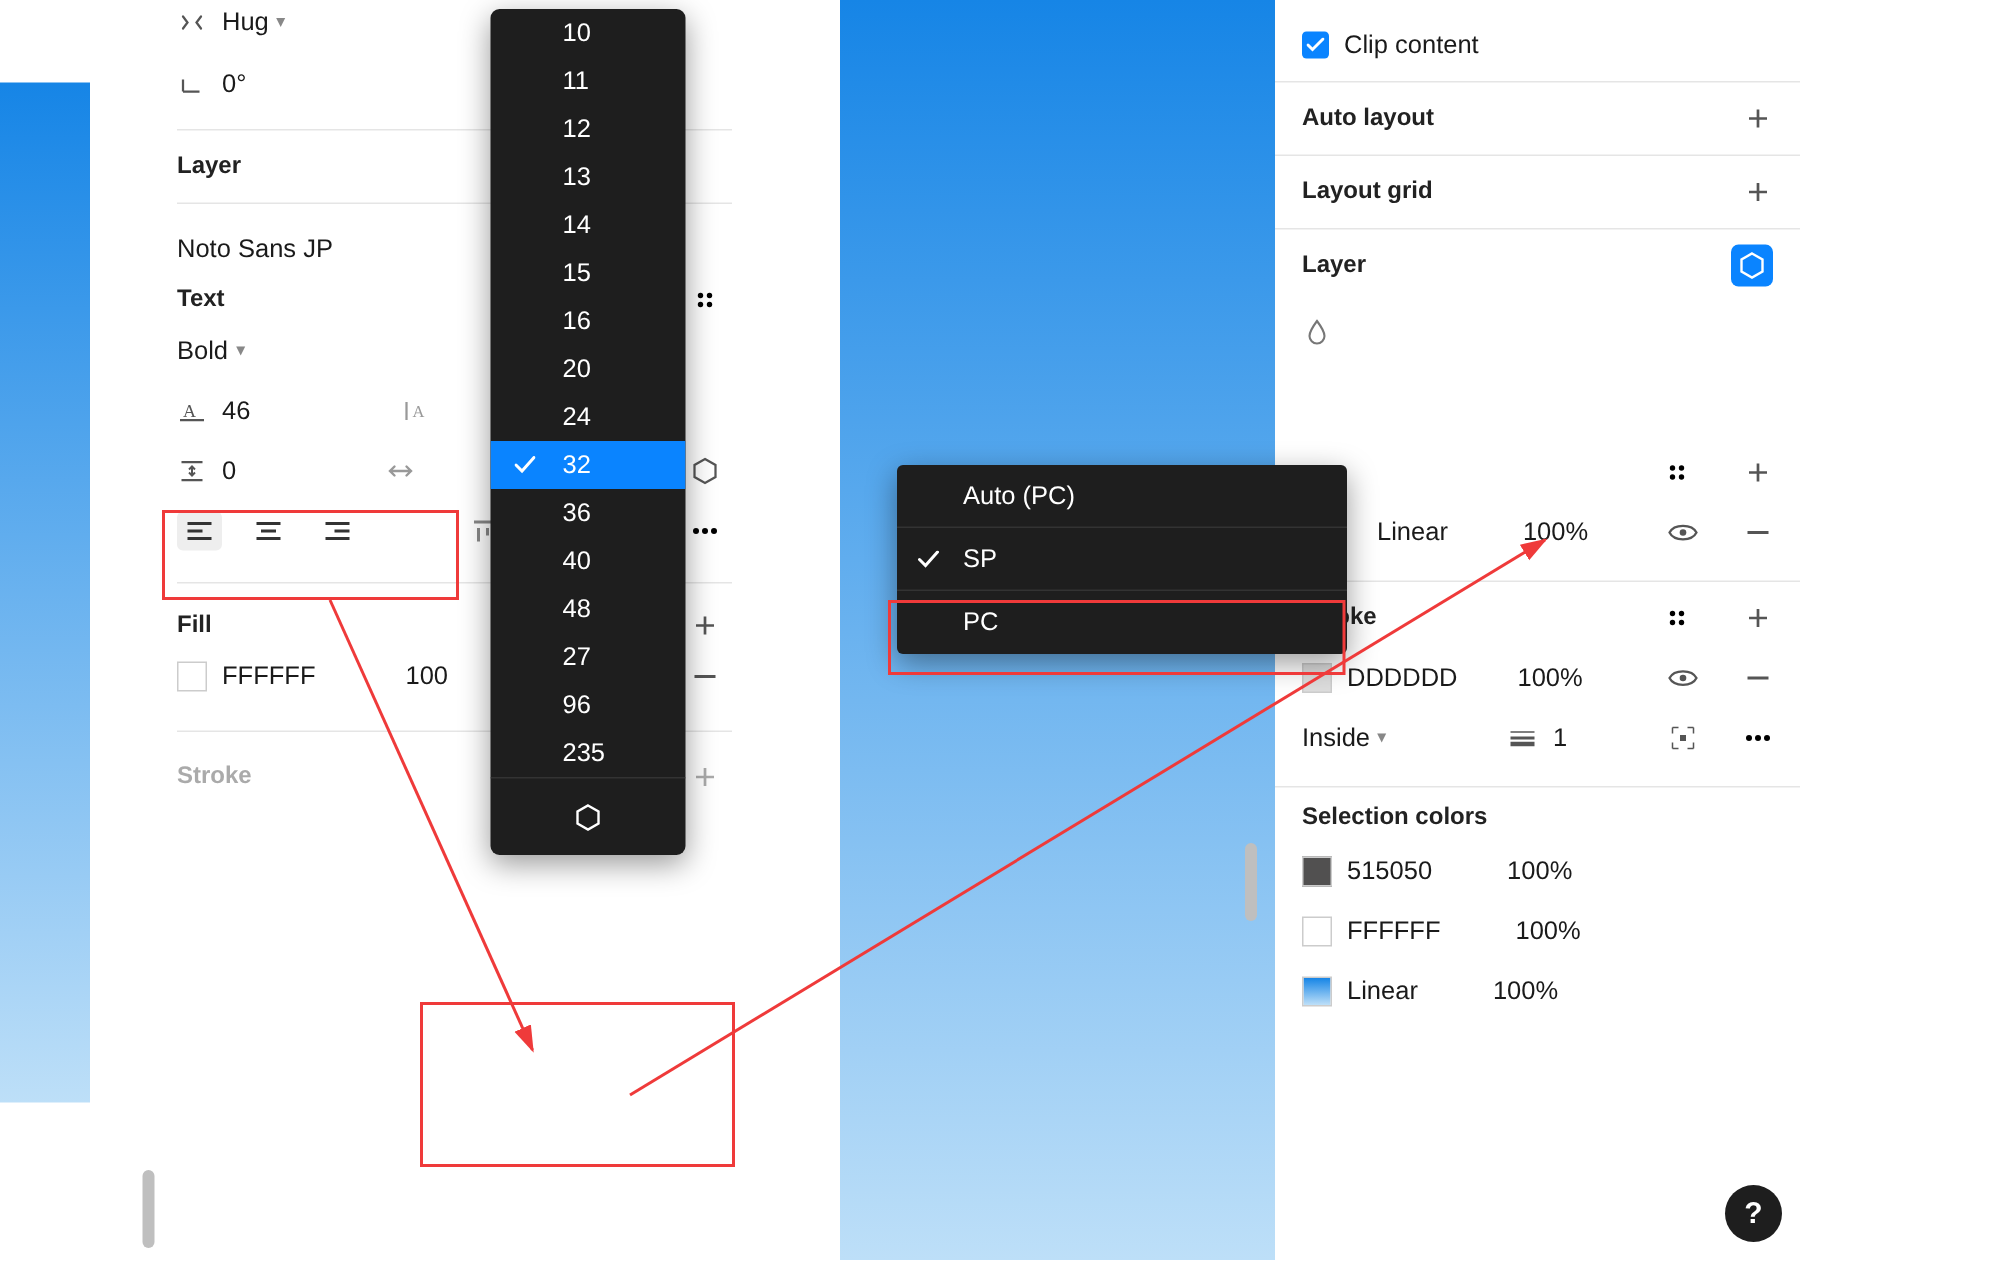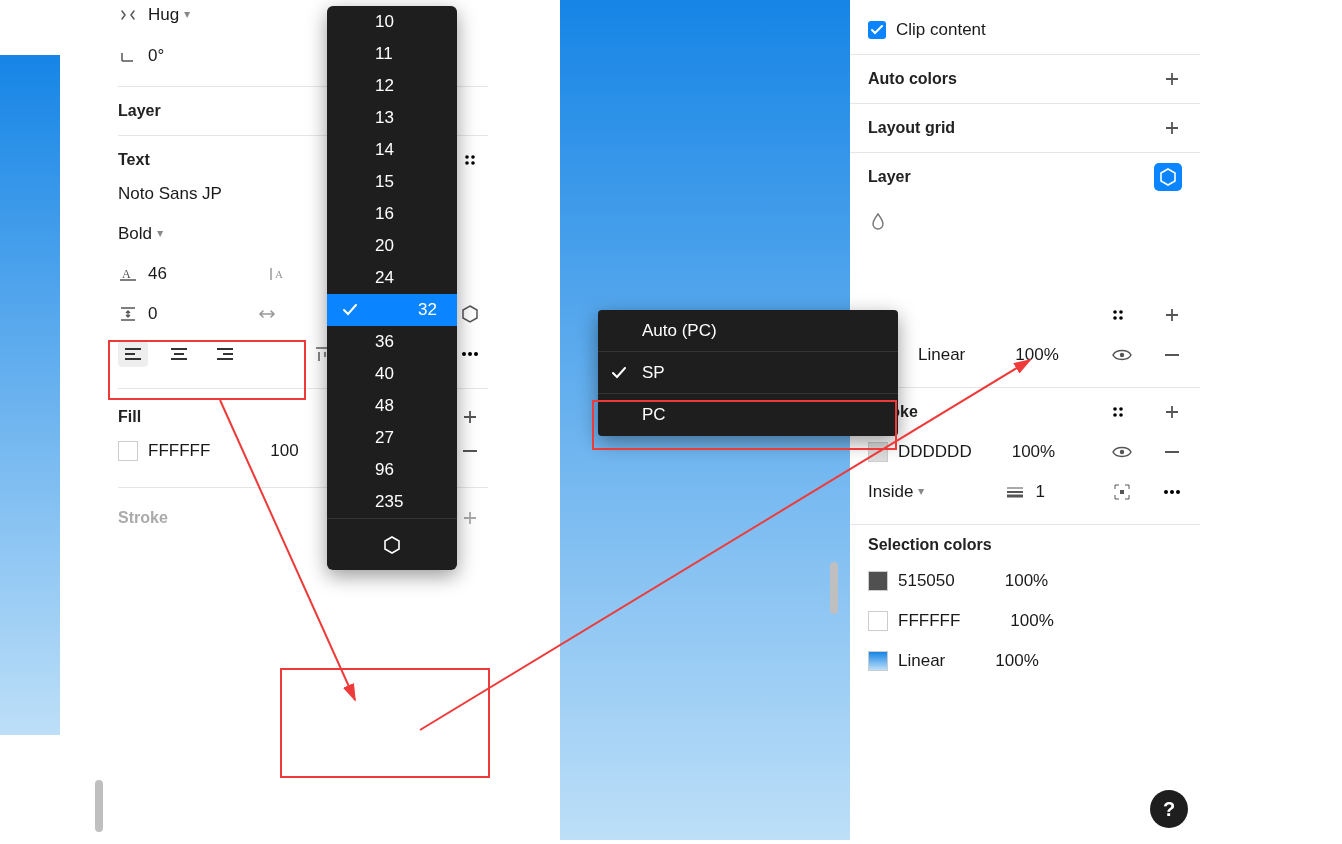--- a/index.html
+++ b/index.html
@@ -16,21 +16,21 @@
   .muted { color:#888; }
   .icon { width:20px; height:20px; display:inline-flex; align-items:center; justify-content:center; color:#555; }
   .divider { border-top:1px solid #e5e5e5; }
   .chip { display:inline-flex; align-items:center; gap:6px; }
   .swatch { width:20px; height:20px; border:1px solid #ccc; }
   .align-btn { width:30px; height:26px; display:inline-flex; align-items:center; justify-content:center; border-radius:4px; }
   .align-btn.active { background:#eee; }
   .redbox { position:absolute; border:2px solid #ef3a3a; }
   .dropdown { position:absolute; background:#1e1e1e; color:#fff; border-radius:6px; font-size:17px; overflow:hidden; box-shadow:0 6px 20px rgba(0,0,0,.4); }
   .dd-item { height:32px; display:flex; align-items:center; padding:0 20px 0 48px; position:relative; }
-  .dd-item.sel { background:#0a84ff;justify-content:flex-end; }
+  .dd-item.sel { background:#0a84ff; }
   .dd-item .chk { position:absolute; left:16px; }
   .dd-hex { border-top:1px solid #333; height:52px; display:flex; align-items:center; justify-content:center; }
   .ctx { position:absolute; background:#1e1e1e; color:#fff; border-radius:4px; overflow:hidden; font-size:17px; box-shadow:0 6px 20px rgba(0,0,0,.4); }
   .ctx-row { height:42px; display:flex; align-items:center; padding:0 18px 0 44px; border-bottom:1px solid #333; position:relative; }
   .ctx-row:last-child { border-bottom:none; }
   .ctx-row .chk { position:absolute; left:14px; }
   .varmenu { position:absolute; background:#1e1e1e; color:#fff; border-radius:4px; overflow:hidden; font-size:16px; box-shadow:0 6px 20px rgba(0,0,0,.4); }
   .varmenu .hdr { padding:10px 16px; color:#bdbdbd; font-size:15px; }
   .varmenu .vitem { height:36px; display:flex; align-items:center; justify-content:space-between; padding:0 14px 0 16px; background:#0a84ff; font-weight:600; }
   .hex-btn { width:28px; height:28px; border-radius:5px; background:#0a84ff; display:inline-flex; align-items:center; justify-content:center; }
@@ -71,38 +71,38 @@
     </div>
 
     <div class="divider" style="margin:10px 0;"></div>
 
     <div class="row" style="height:28px;">
       <span class="section-title">Layer</span>
     </div>
 
     <div class="divider" style="margin:10px 0;"></div>
 
+    <div class="row">
+      <span>Noto Sans JP</span>
+    </div>
+
     <div class="row" style="height:28px; position:relative;">
       <span class="section-title">Text</span>
       <span style="flex:1"></span>
       <span class="icon" style="margin-right:8px;">
         <svg width="16" height="16" viewBox="0 0 16 16">
               <circle cx="5" cy="5" r="1.8"></circle>
               <circle cx="11" cy="5" r="1.8"></circle>
               <circle cx="5" cy="11" r="1.8"></circle>
               <circle cx="11" cy="11" r="1.8"></circle>
             </svg>
       </span>
     </div>
 
     <div class="row">
-      <span>Noto Sans JP</span>
-    </div>
-
-    <div class="row">
       <span class="chip">
         <span>Bold</span>
         <span class="chev">▸</span>
       </span>
     </div>
 
     <div class="row">
       <span class="icon">
         <svg width="18" height="16" viewBox="0 0 18 16">
               <text x="3" y="12" font-size="12" fill="#555" style="font-family:serif">A</text>
@@ -299,21 +299,21 @@
                 <path d="M1 5 L4 8 L11 1" stroke="#fff" stroke-width="2" fill="none" stroke-linecap="round"></path>
               </svg>
         </span>
         <span>Clip content</span>
       </div>
     </div>
 
     <div class="divider"></div>
     <div style="padding:4px 18px;">
       <div class="row">
-        <span class="section-title">Auto colors</span>
+        <span class="section-title">Auto layout</span>
         <span style="flex:1"></span>
         <span class="icon">
           <svg width="16" height="16" viewBox="0 0 16 16">
                 <path d="M8 2 L8 14 M2 8 L14 8" stroke="#555" stroke-width="1.8"></path>
               </svg>
         </span>
       </div>
     </div>
 
     <div class="divider"></div>

